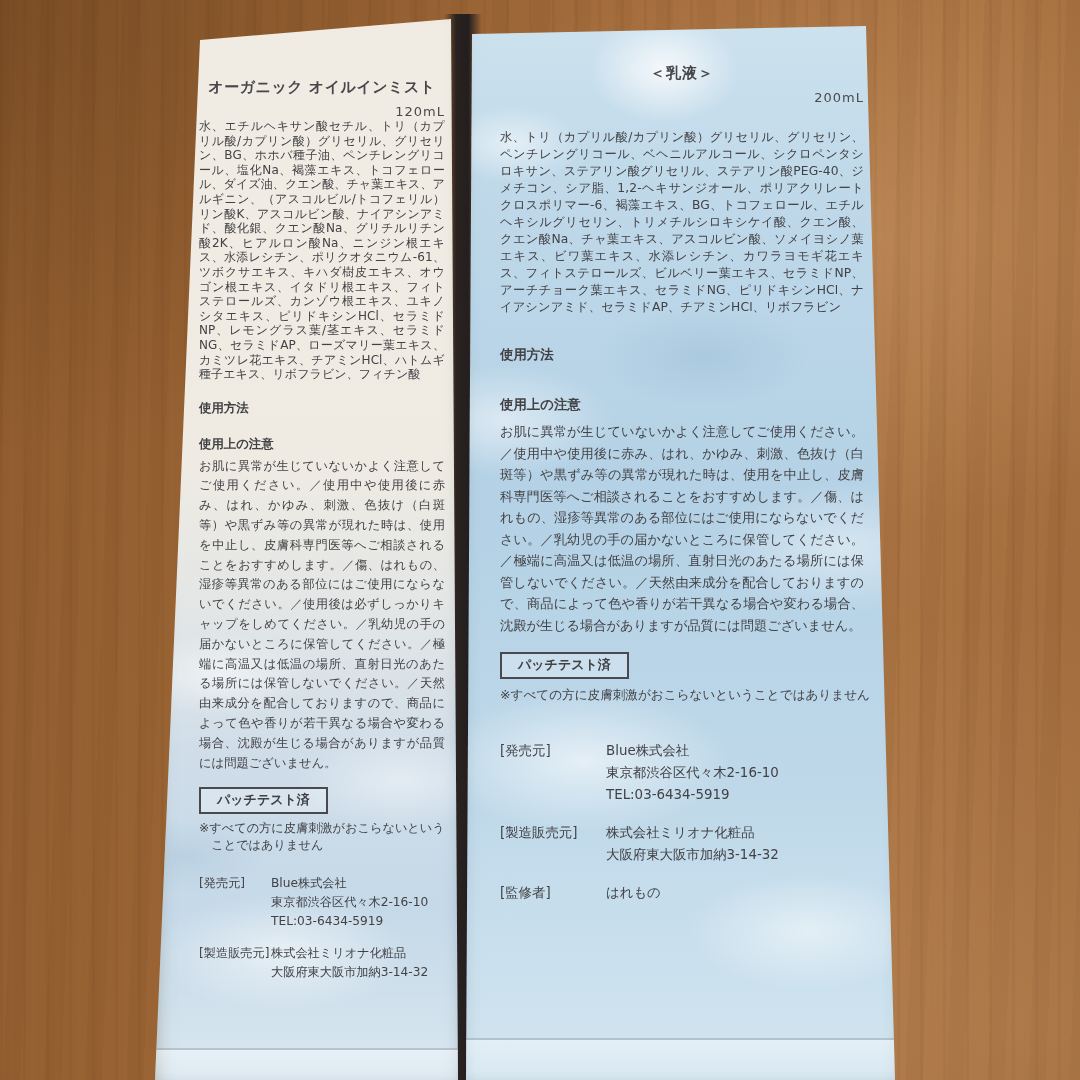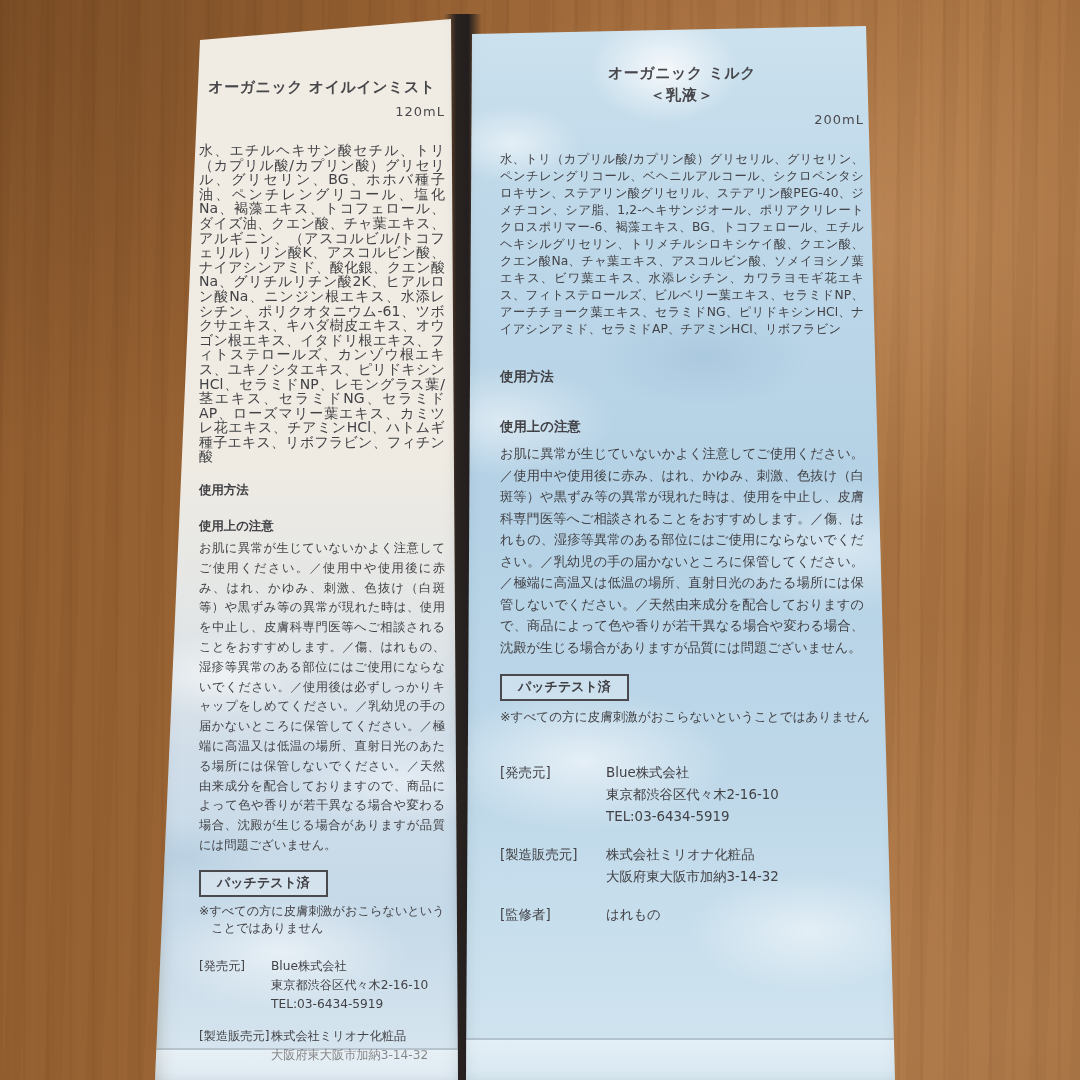--- a/index.html
+++ b/index.html
@@ -62,21 +62,21 @@
   .fold-left{top:1034px;}
   .fold-right{top:1022px;}
   
   .content{position:absolute;top:0;}
   .content-left{left:47px;width:246px;padding-top:62px;}
   .content-right{left:42px;width:364px;padding-top:46px;}
   .p-title{text-align:center;font-size:15px;font-weight:bold;letter-spacing:0.5px;line-height:22px;white-space:nowrap;color:#47474b;}
   .p-sub{text-align:center;font-size:15px;font-weight:bold;letter-spacing:1px;line-height:22px;color:#47474b;}
   .p-vol{text-align:right;font-size:13px;letter-spacing:1px;margin-top:6px;color:#4a4a4e;}
   .ingredients{text-align:justify;color:#424246;}
-  .content-left .ingredients{margin-top:24px;font-size:14px;line-height:14.6px;letter-spacing:0.1px;}
+  .content-left .ingredients{font-size:12px;line-height:14.6px;letter-spacing:0.1px;}
   .content-right .ingredients{margin-top:24px;font-size:12.3px;line-height:17px;letter-spacing:0.1px;}
   .sec-head{font-weight:bold;color:#424246;}
   .content-left .sec-head{font-size:12.4px;margin-top:16px;line-height:20px;}
   .content-right .sec-head{font-size:13.4px;margin-top:28px;line-height:22px;}
   .sec-body{text-align:justify;color:#424246;}
   .content-left .sec-body{font-size:12.3px;line-height:19.8px;margin-top:3px;}
   .content-right .sec-body{font-size:13.2px;line-height:21.5px;margin-top:5px;}
   .badge{
     display:inline-block;border:2px solid #4a4a4e;padding:2px 16px 3px 16px;
     font-size:13px;font-weight:bold;color:#424246;background:rgba(255,255,255,0.25);
@@ -123,21 +123,20 @@
         <div>大阪府東大阪市加納3-14-32</div>
       </div>
 
     </div>
   </div>
   <div class="fold fold-left"></div>
 </div>
 
 <div class="box box-right">
   <div class="content content-right">
-    <div class="p-title">オーガニック ミルク</div>
     <div class="p-sub">＜乳液＞</div>
     <div class="p-vol">200mL</div>
     <div class="ingredients">水、トリ（カプリル酸/カプリン酸）グリセリル、グリセリン、ペンチレングリコール、ベヘニルアルコール、シクロペンタシロキサン、ステアリン酸グリセリル、ステアリン酸PEG-40、ジメチコン、シア脂、1,2-ヘキサンジオール、ポリアクリレートクロスポリマー-6、褐藻エキス、BG、トコフェロール、エチルヘキシルグリセリン、トリメチルシロキシケイ酸、クエン酸、クエン酸Na、チャ葉エキス、アスコルビン酸、ソメイヨシノ葉エキス、ビワ葉エキス、水添レシチン、カワラヨモギ花エキス、フィトステロールズ、ビルベリー葉エキス、セラミドNP、アーチチョーク葉エキス、セラミドNG、ピリドキシンHCl、ナイアシンアミド、セラミドAP、チアミンHCl、リボフラビン</div>
     <div class="sec-head">使用方法</div>
     <div class="sec-head">使用上の注意</div>
     <div class="sec-body">お肌に異常が生じていないかよく注意してご使用ください。／使用中や使用後に赤み、はれ、かゆみ、刺激、色抜け（白斑等）や黒ずみ等の異常が現れた時は、使用を中止し、皮膚科専門医等へご相談されることをおすすめします。／傷、はれもの、湿疹等異常のある部位にはご使用にならないでください。／乳幼児の手の届かないところに保管してください。／極端に高温又は低温の場所、直射日光のあたる場所には保管しないでください。／天然由来成分を配合しておりますので、商品によって色や香りが若干異なる場合や変わる場合、沈殿が生じる場合がありますが品質には問題ございません。</div>
     <div><span class="badge">パッチテスト済</span></div>
     <div class="note">※すべての方に皮膚刺激がおこらないということではありません</div>
     <div class="company">
       <div class="lbl">[発売元]</div>

